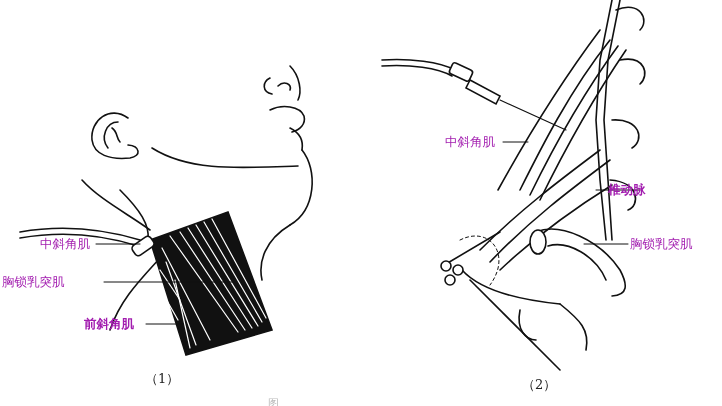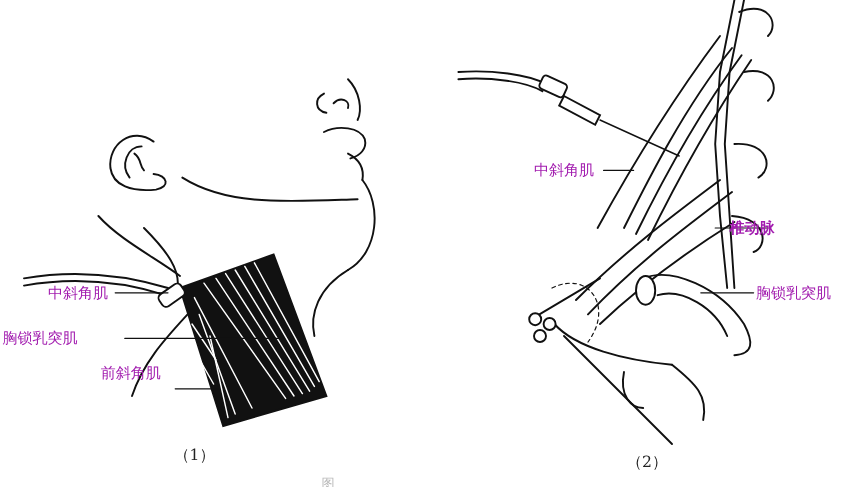--- a/index.html
+++ b/index.html
@@ -102,21 +102,21 @@
     </g>
 
     <line x1="503" y1="142" x2="528" y2="142" stroke-width="1"></line>
     <line x1="596" y1="190" x2="640" y2="190" stroke-width="1"></line>
     <line x1="584" y1="244" x2="628" y2="244" stroke-width="1"></line>
   </g>
 </svg>
 
 <div class="lbl" style="left:40px;top:237px;">中斜角肌</div>
 <div class="lbl" style="left:2px;top:275px;">胸锁乳突肌</div>
-<div class="lbl" style="left:84px;top:304px;">前斜角肌</div>
+<div class="lbl" style="left:84px;top:317px;font-weight:bold;">前斜角肌</div>
 <div class="cap" style="left:145px;top:370px;">（1）</div>
 
 <div class="lbl" style="left:445px;top:135px;">中斜角肌</div>
 <div class="lbl" style="left:608px;top:183px;font-weight:bold;">椎动脉</div>
 <div class="lbl" style="left:630px;top:237px;">胸锁乳突肌</div>
 <div class="cap" style="left:522px;top:376px;">（2）</div>
 
 <div class="faint" style="left:268px;top:396px;">图</div>
 
 </body></html>

